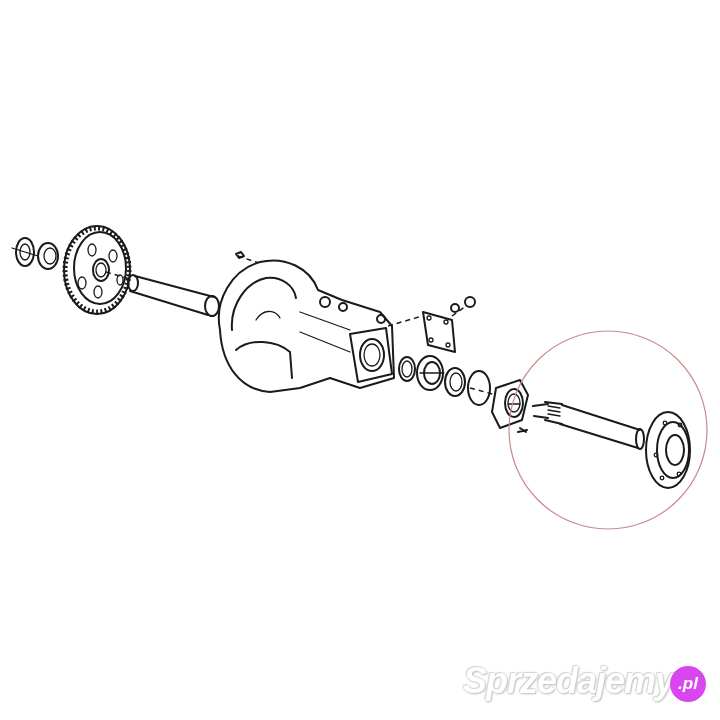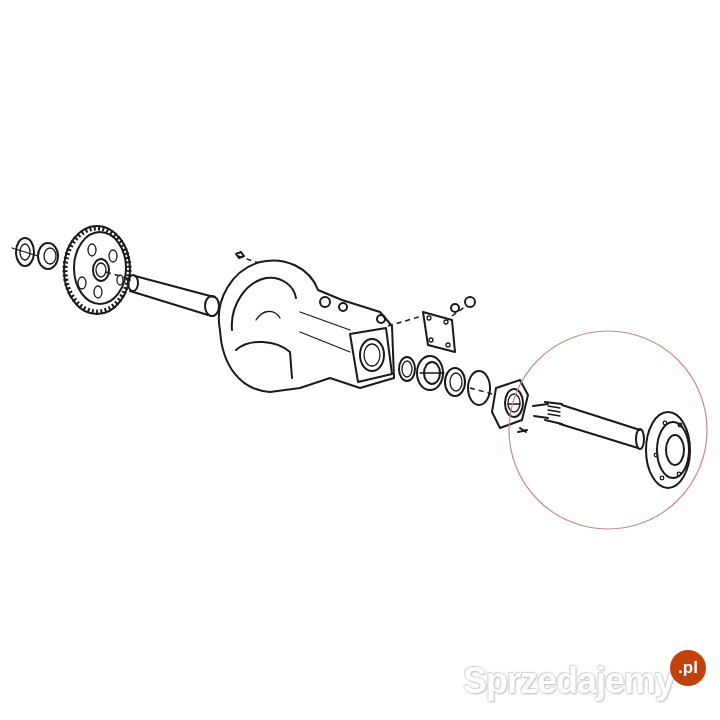--- a/index.html
+++ b/index.html
@@ -3,24 +3,24 @@
 <meta charset="utf-8">
 <style>
   html, body { margin:0; padding:0; background:#ffffff; }
   body { width:720px; height:720px; position:relative; overflow:hidden; font-family:"Liberation Sans", sans-serif; }
   #diagram { position:absolute; left:0; top:0; width:720px; height:720px; }
   .ink { fill:none; stroke:#1a1a1a; stroke-width:2; stroke-linecap:round; stroke-linejoin:round; }
   .ink-thin { fill:none; stroke:#1a1a1a; stroke-width:1.3; stroke-linecap:round; }
   .dash { fill:none; stroke:#1a1a1a; stroke-width:1.5; stroke-dasharray:5 4; }
   .fillw { fill:#ffffff; stroke:#1a1a1a; stroke-width:2; stroke-linejoin:round; }
   .teeth { fill:none; stroke:#1a1a1a; stroke-width:5; stroke-dasharray:2 2.4; }
-  .watermark { position:absolute; right:14px; bottom:18px; display:flex; align-items:flex-start; }
+  .watermark { position:absolute; right:14px; bottom:18px; display:flex; align-items:flex-end;font-style:italic; }
   .wm-text { font-size:36px; font-weight:bold; color:#ffffff; letter-spacing:-1px;
              text-shadow: 0 0 2px #c8c8c8, 1px 1px 2px #bdbdbd, -1px -1px 1px #d8d8d8; }
-  .wm-badge { margin-left:-4px; margin-top:-10px; background:#c2410c; color:#ffffff; font-size:17px; font-weight:bold;
+  .wm-badge { margin-left:-4px; margin-top:-10px; background:#d946ef; color:#ffffff; font-size:17px; font-weight:bold;
               border-radius:50%; width:36px; height:36px; display:flex; align-items:center; justify-content:center; }
 </style>
 </head>
 <body>
 
 <svg id="diagram" viewBox="0 0 720 720" xmlns="http://www.w3.org/2000/svg">
 
   <g>
     <ellipse class="ink" cx="25" cy="252" rx="9" ry="14"></ellipse>
     <ellipse class="ink-thin" cx="25" cy="252" rx="5" ry="8"></ellipse>

